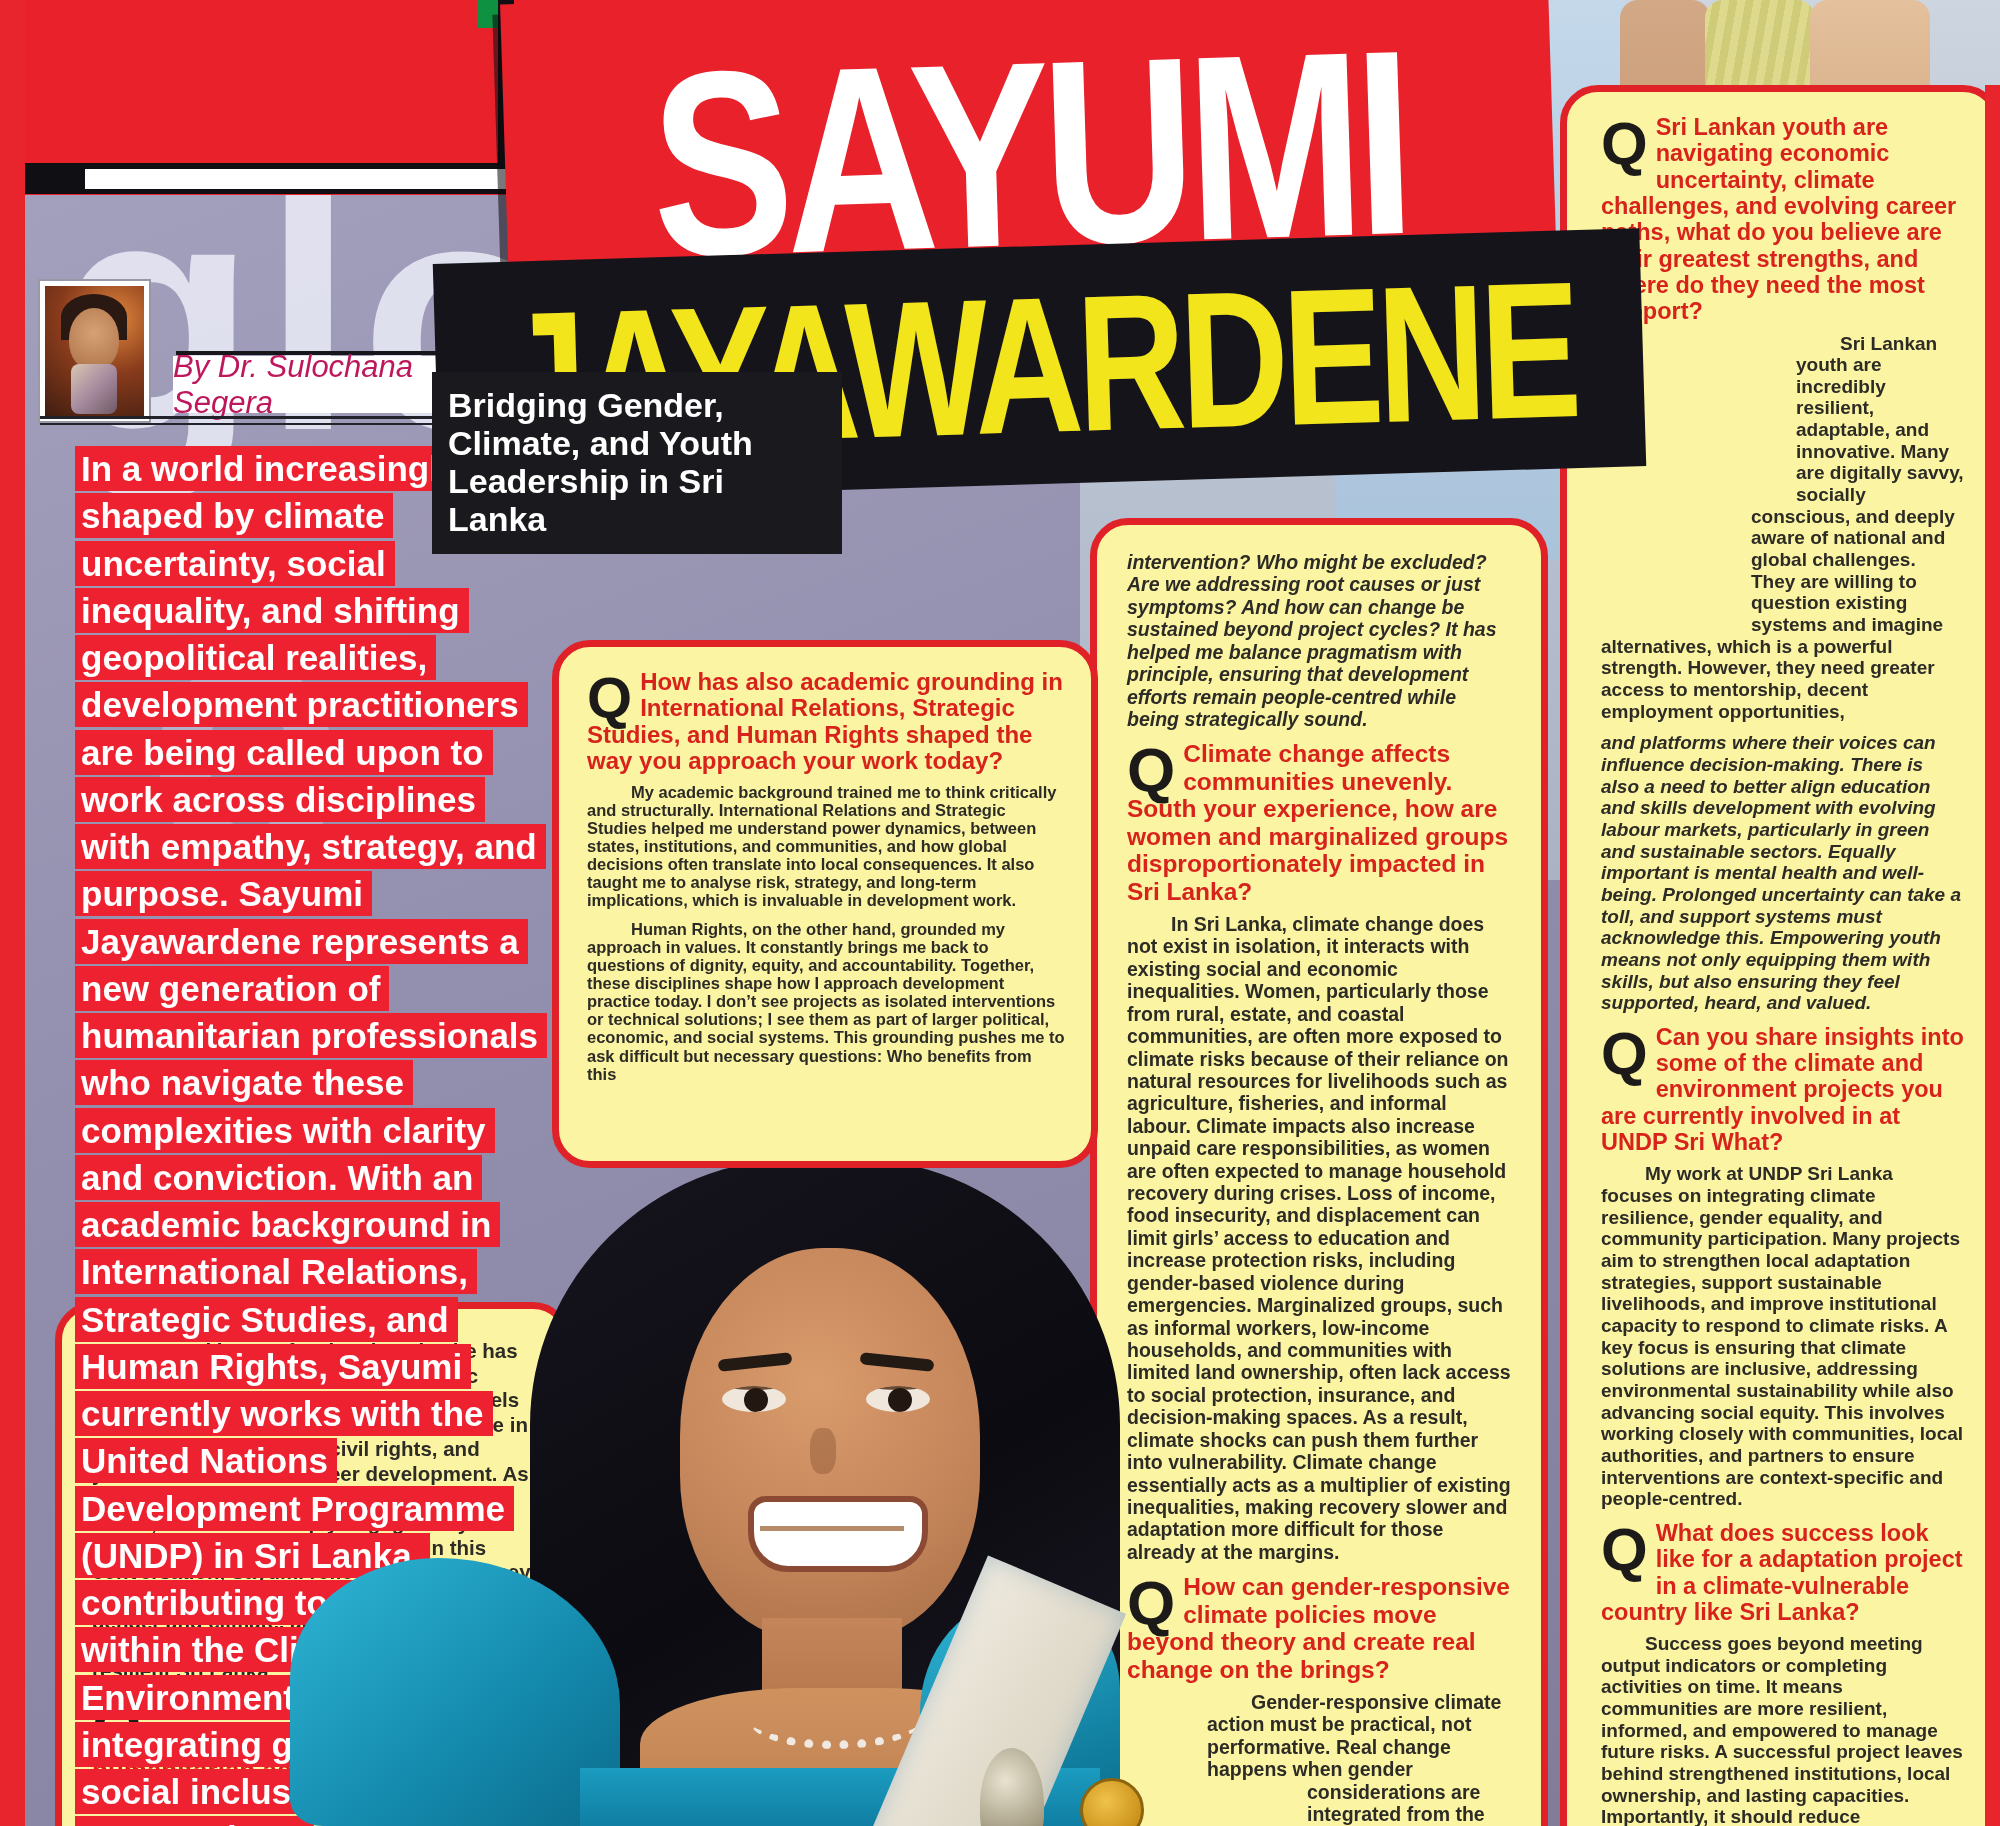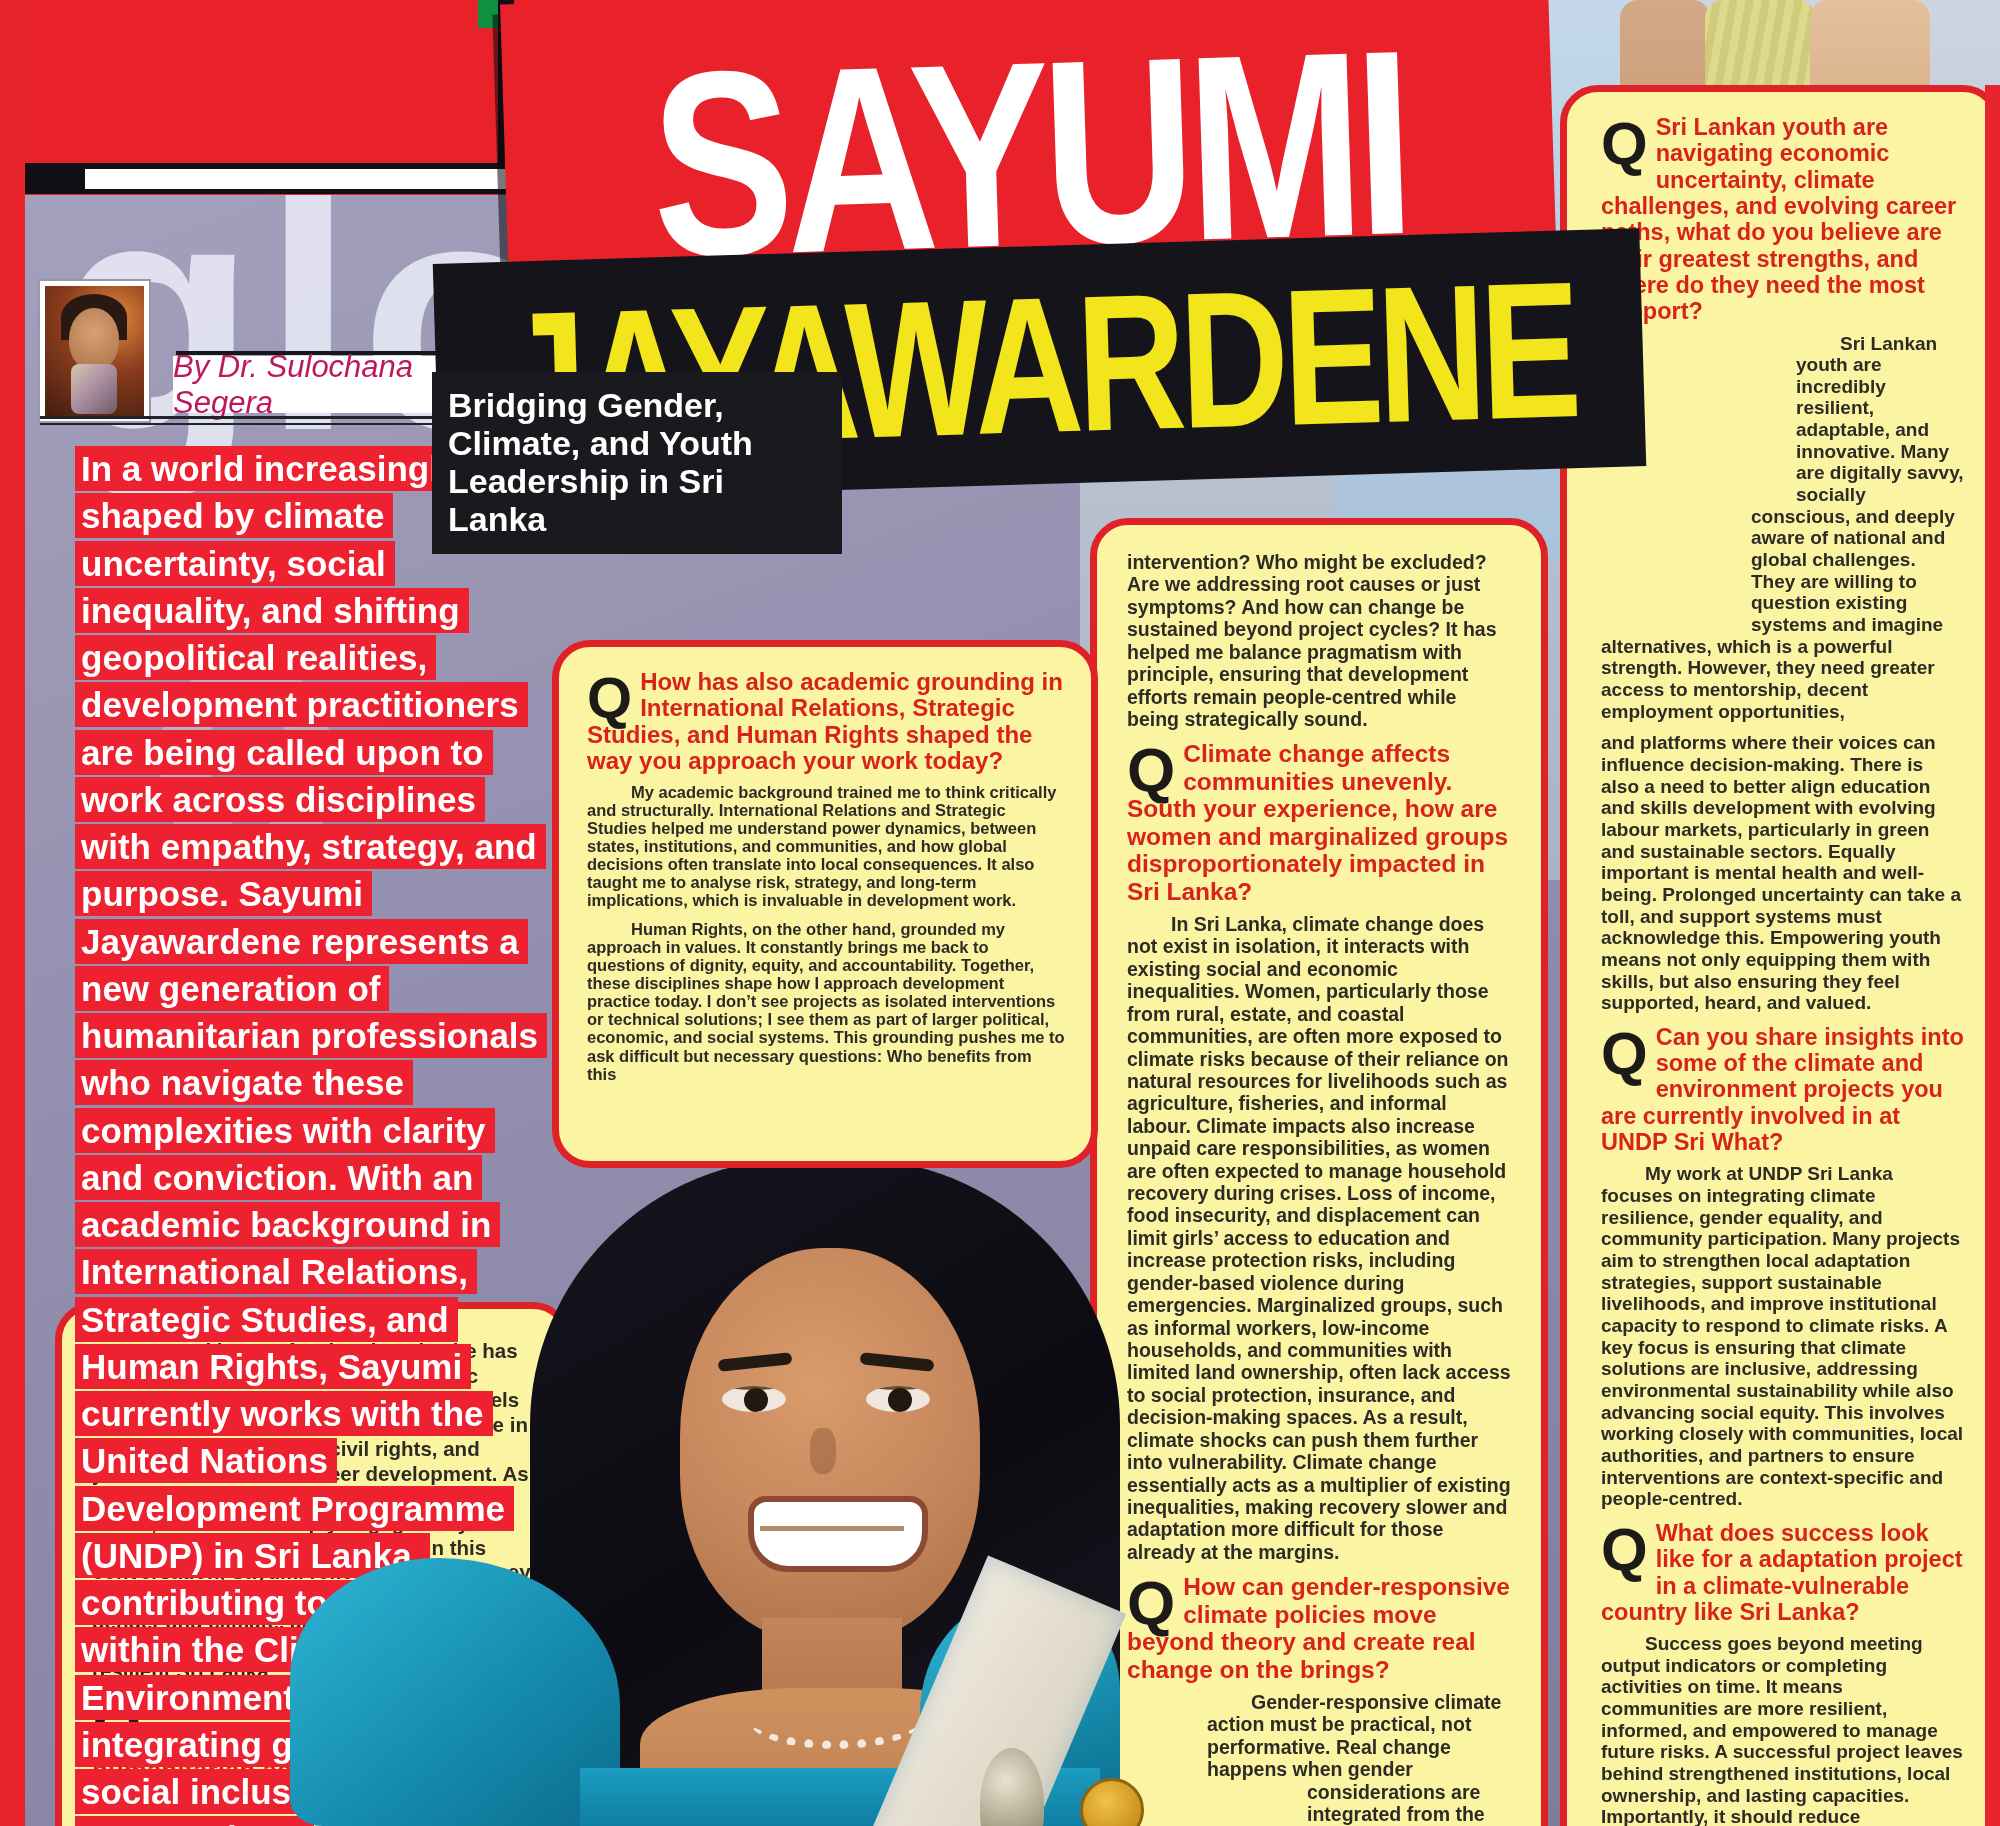--- a/index.html
+++ b/index.html
@@ -83,21 +83,21 @@
   .box-left .q{font-size:26px;line-height:1.13;}
   .box-left .qmark{font-size:64px;line-height:50px;}
   .box-mid .q{font-size:24px;line-height:1.1;}
   .box-mid .qmark{font-size:58px;line-height:46px;}
   .box-col3 .q{font-size:24.5px;line-height:1.12;}
   .box-col3 .qmark{font-size:62px;line-height:48px;}
   .box-col4 .q{font-size:23.5px;line-height:1.12;}
   .box-col4 .qmark{font-size:60px;line-height:47px;}
 
   .ans{color:#2d2b26;font-weight:700;margin:0 0 10px 0;text-indent:44px;}
-  .ans.noind{text-indent:0;}
+  .ans.noind{text-indent:0;font-style:italic;}
   .box-left .ans{font-size:20.5px;line-height:1.2;}
   .box-left .para{font-size:20.5px;line-height:1.2;color:#2d2b26;font-weight:700;margin:0 0 14px 0;text-indent:44px;}
   .box-mid .ans{font-size:16.5px;line-height:1.1;}
   .box-col3 .ans{font-size:19.5px;line-height:1.15;}
   .box-col4 .ans{font-size:19px;line-height:1.14;}
 
   
   .spR{float:right;width:150px;height:270px;}
   .c4a{float:left;width:195px;height:165px;}
   .c4b{float:left;clear:left;width:150px;height:130px;}

